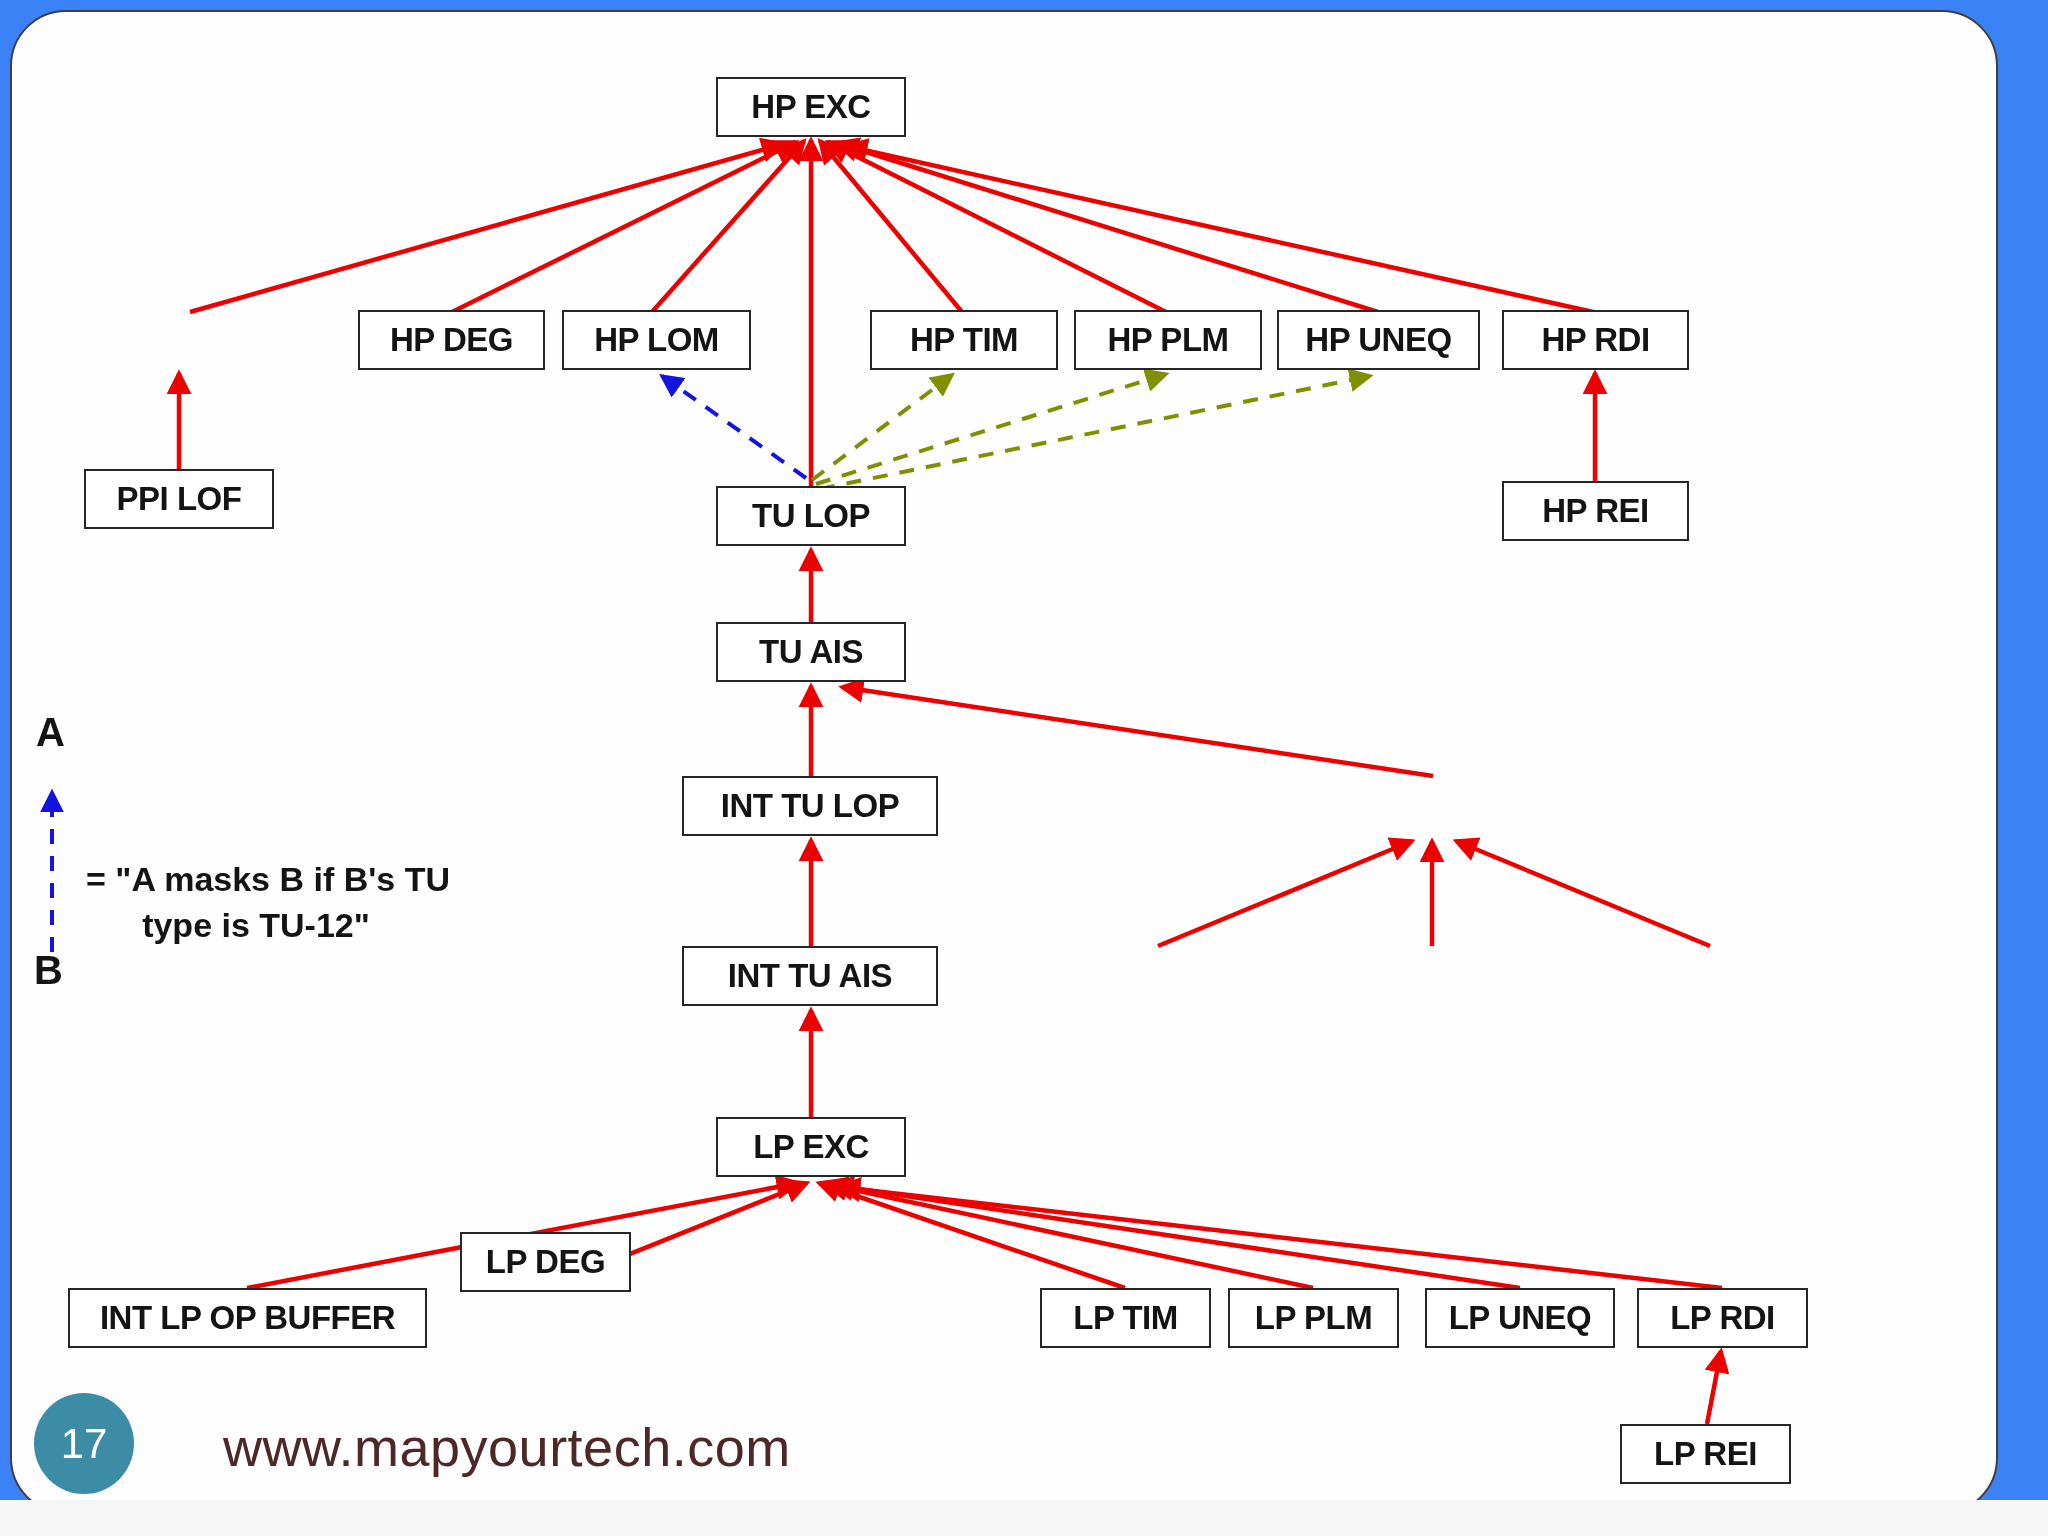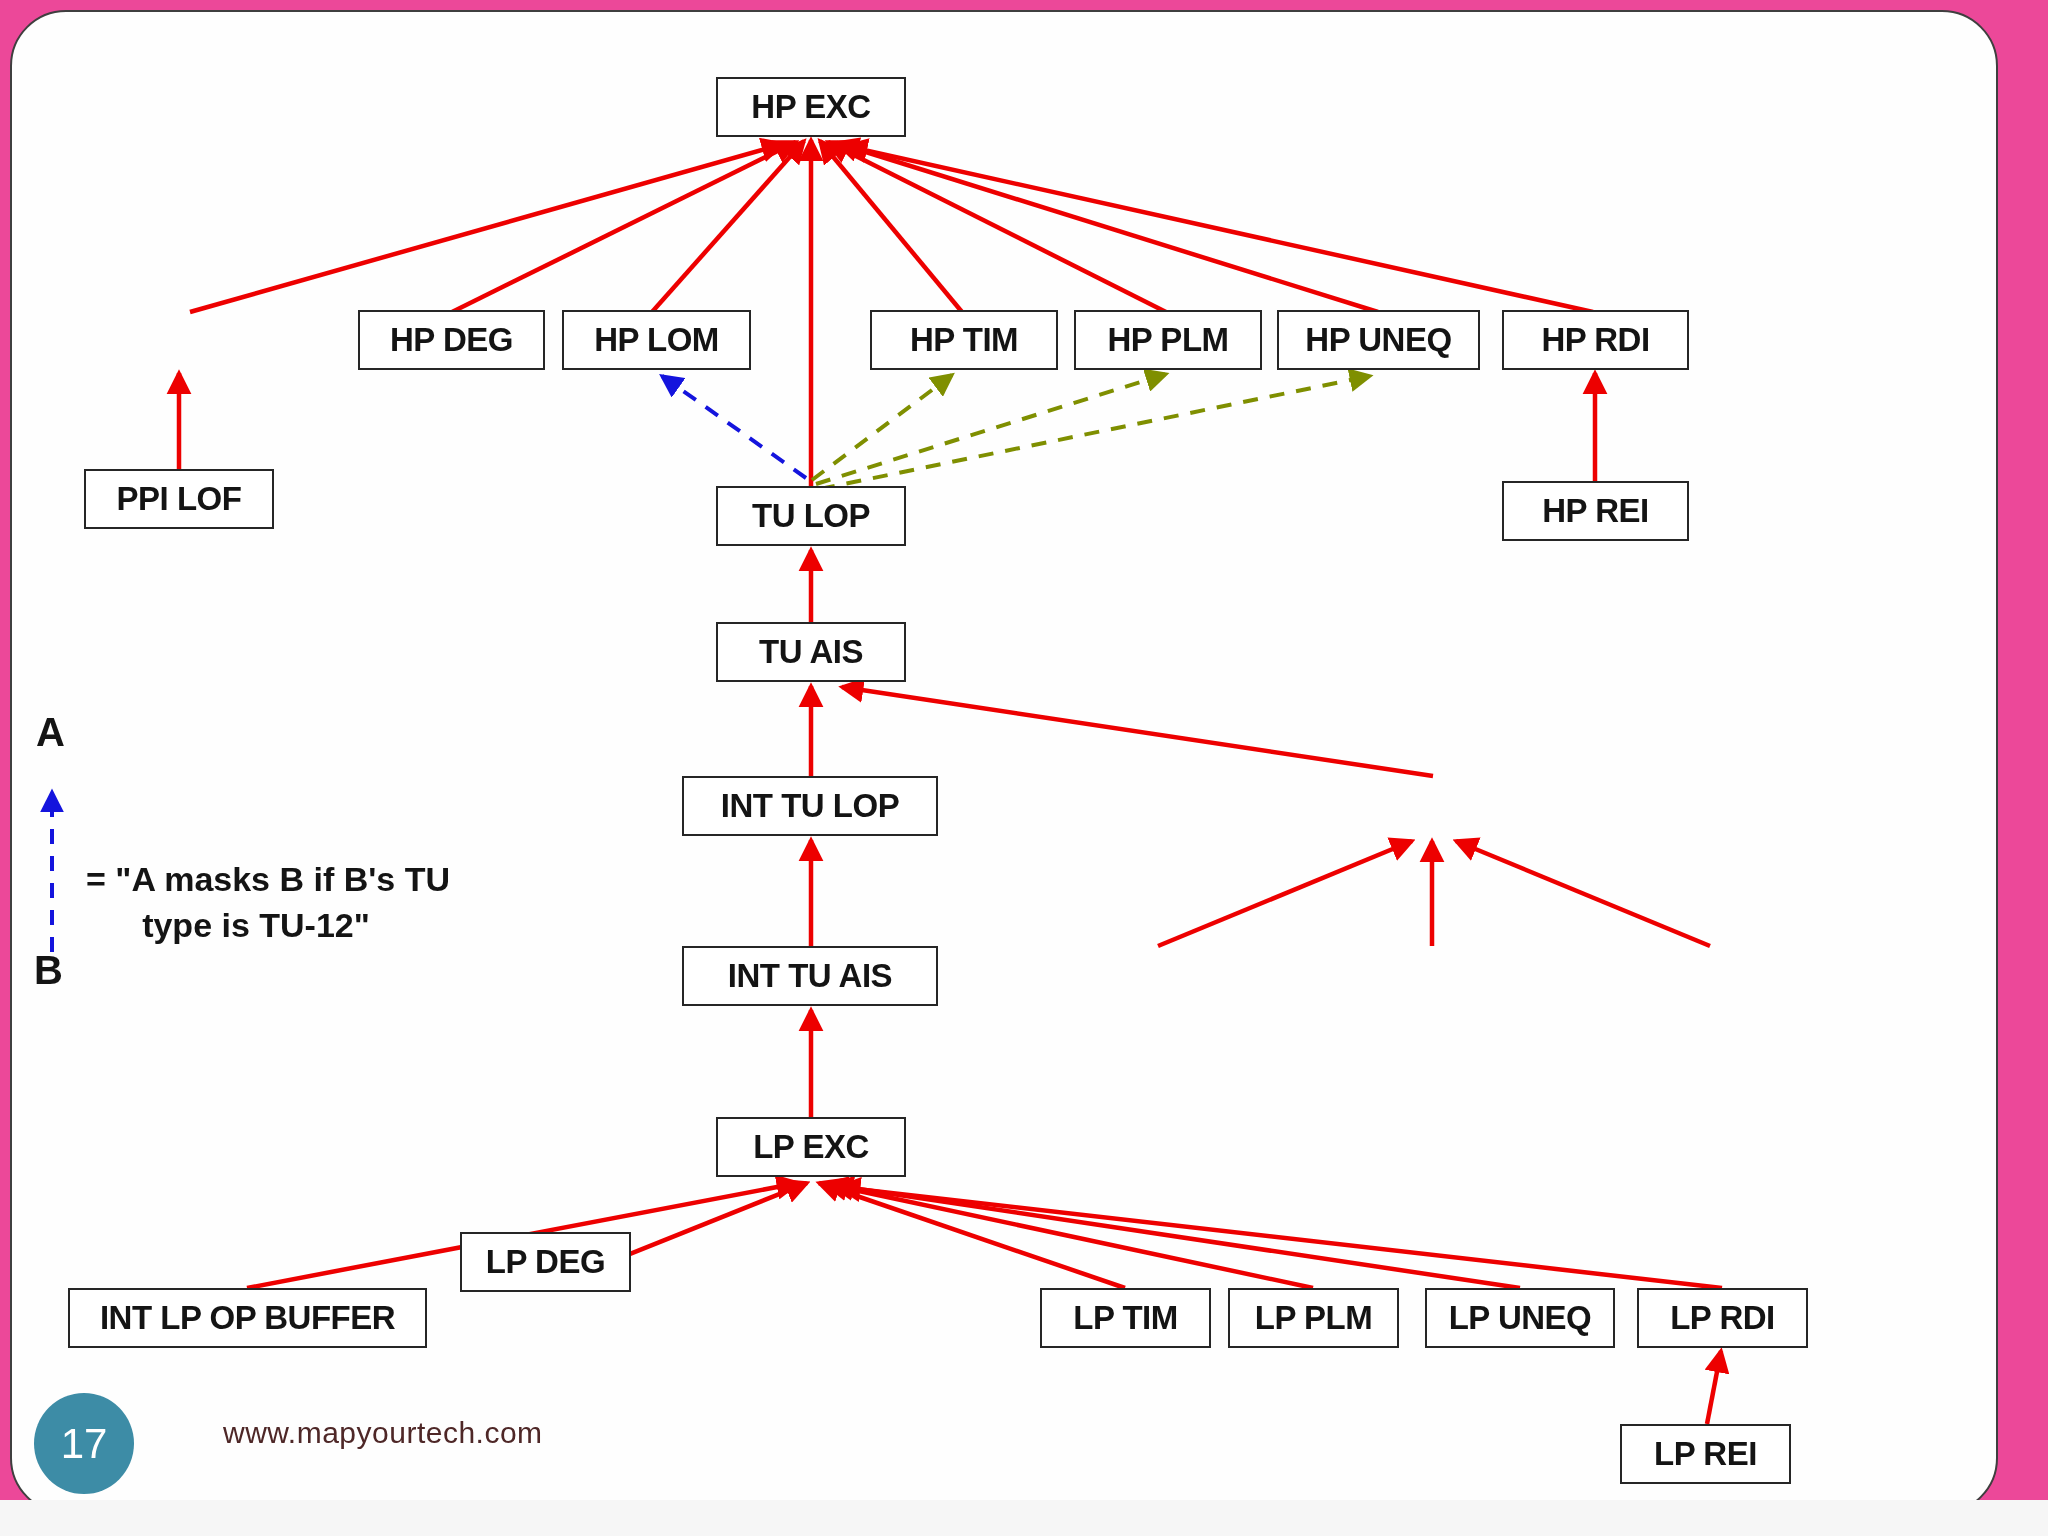--- a/index.html
+++ b/index.html
@@ -1,18 +1,18 @@
 <!DOCTYPE html>
 <html><head>
 <meta charset="utf-8">
 <style>
   html,body{margin:0;padding:0;background:#f6f6f6;}
   #canvas{
     position:relative;width:2048px;height:1500px;overflow:hidden;
-    background:#ec4899;
+    background:#3b82f6;
     font-family:"Liberation Sans", sans-serif;
   }
   #page-frame{
     position:absolute;left:10px;top:10px;width:1988px;height:1504px;
     border:2px solid #3f3f3f;border-radius:56px;background:#fefefe;
     box-sizing:border-box;z-index:0;
   }
   #edge-layer{
     position:absolute;left:0;top:0;width:2048px;height:1536px;
     z-index:1;pointer-events:none;
@@ -32,21 +32,21 @@
     font-weight:bold;font-size:34px;line-height:46px;color:#141414;
     text-align:center;white-space:nowrap;
   }
   #page-badge{
     position:absolute;left:34px;top:1393px;width:100px;height:101px;
     border-radius:50%;display:flex;align-items:center;justify-content:center;
     color:#ffffff;font-size:42px;z-index:2;
   }
   #website{
     position:absolute;left:223px;top:1416px;z-index:2;
-    font-size:30px;letter-spacing:0.5px;
+    font-size:54px;letter-spacing:0.5px;
   }
 </style>
 </head>
 <body>
 
 <div id="canvas">
 
   <div id="page-frame"></div>
 
   <svg id="edge-layer" viewBox="0 0 2048 1536" xmlns="http://www.w3.org/2000/svg">

